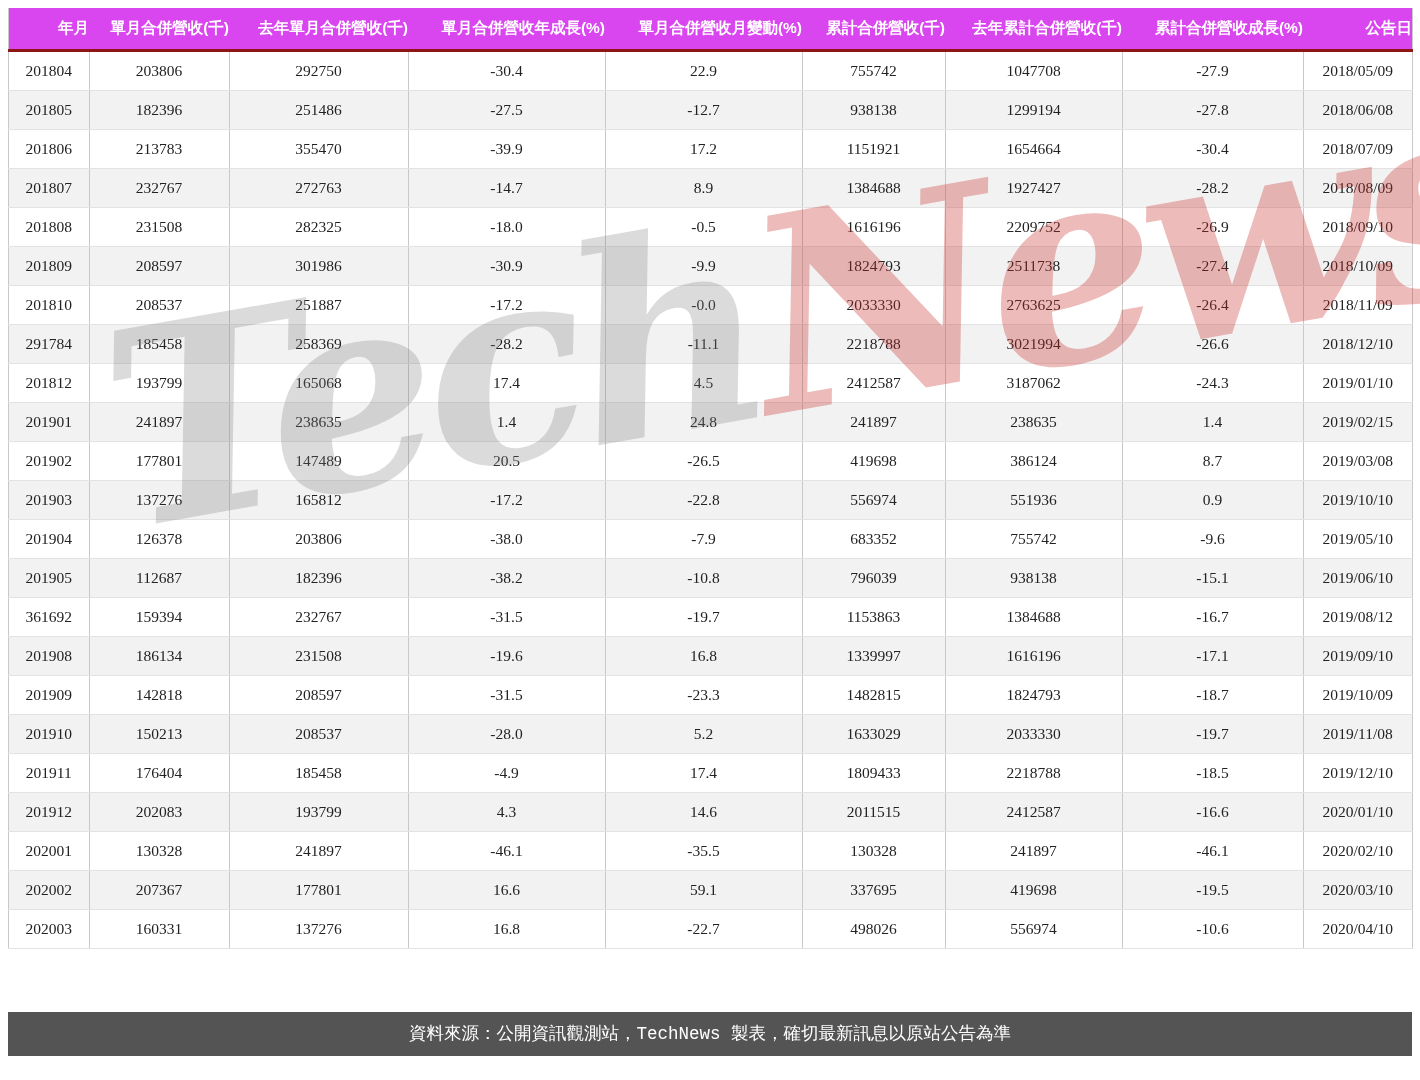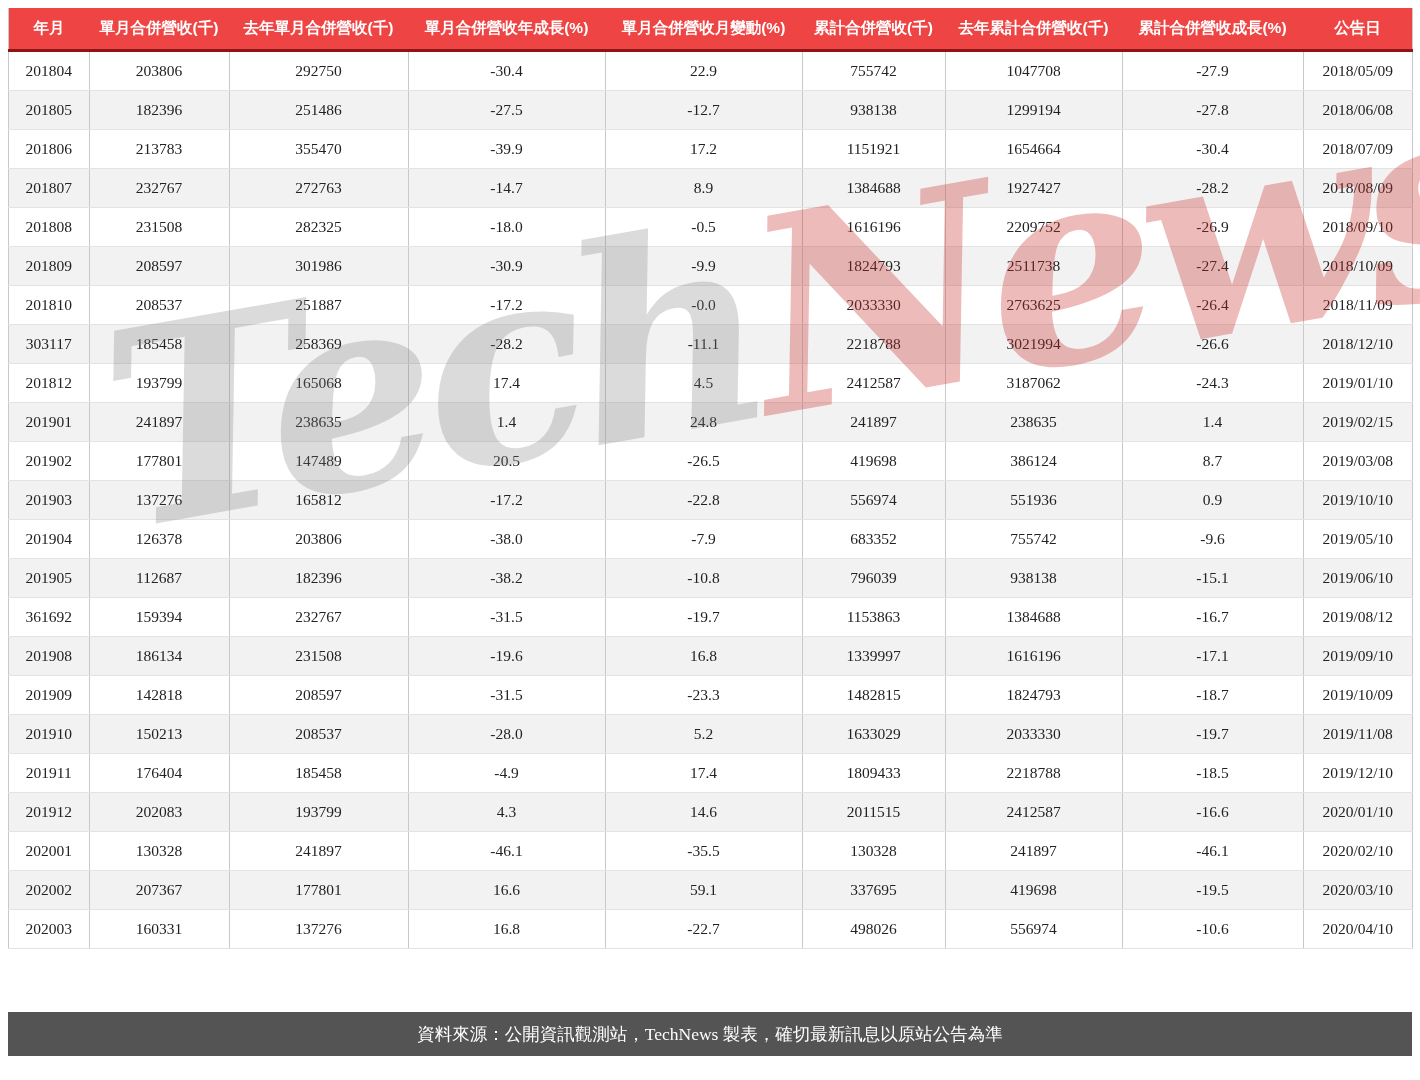--- a/index.html
+++ b/index.html
@@ -19,27 +19,27 @@
     position: absolute;
     left: 8px;
     top: 8px;
     width: 1404px;
     border-collapse: collapse;
     table-layout: fixed;
     border-left: 1px solid #c9c9c9;
     border-right: 1px solid #c9c9c9;
   }
   table.rev thead th {
-    background: #ef4444;
+    background: #d946ef;
     color: #ffffff;
     font-weight: bold;
     font-size: 15.5px;
     height: 41px;
     padding: 0;
-    text-align: center;
+    text-align: right;
     border-bottom: 3px solid #8e1514;
     font-family: "Liberation Sans", sans-serif;
   }
   table.rev tbody td {
     height: 38px;
     padding: 0;
     text-align: center;
     font-size: 15.5px;
     color: #222222;
     font-family: "Liberation Serif", "DejaVu Serif", serif;
@@ -85,21 +85,21 @@
     position: absolute;
     left: 8px;
     top: 1012px;
     width: 1404px;
     height: 44px;
     background: #545454;
     color: #ffffff;
     font-size: 17.5px;
     text-align: center;
     line-height: 44px;
-    font-family: Liberation Serif, serif;
+    font-family: Liberation Mono, monospace;
   }
 </style>
 </head>
 <body>
 
 <div class="page">
 
   <table class="rev">
     <thead>
       <tr>
@@ -186,21 +186,21 @@
           <td>208537</td>
           <td>251887</td>
           <td>-17.2</td>
           <td>-0.0</td>
           <td>2033330</td>
           <td>2763625</td>
           <td>-26.4</td>
           <td>2018/11/09</td>
         </tr>
         <tr>
-          <td>303117</td>
+          <td>291784</td>
           <td>185458</td>
           <td>258369</td>
           <td>-28.2</td>
           <td>-11.1</td>
           <td>2218788</td>
           <td>3021994</td>
           <td>-26.6</td>
           <td>2018/12/10</td>
         </tr>
         <tr>

